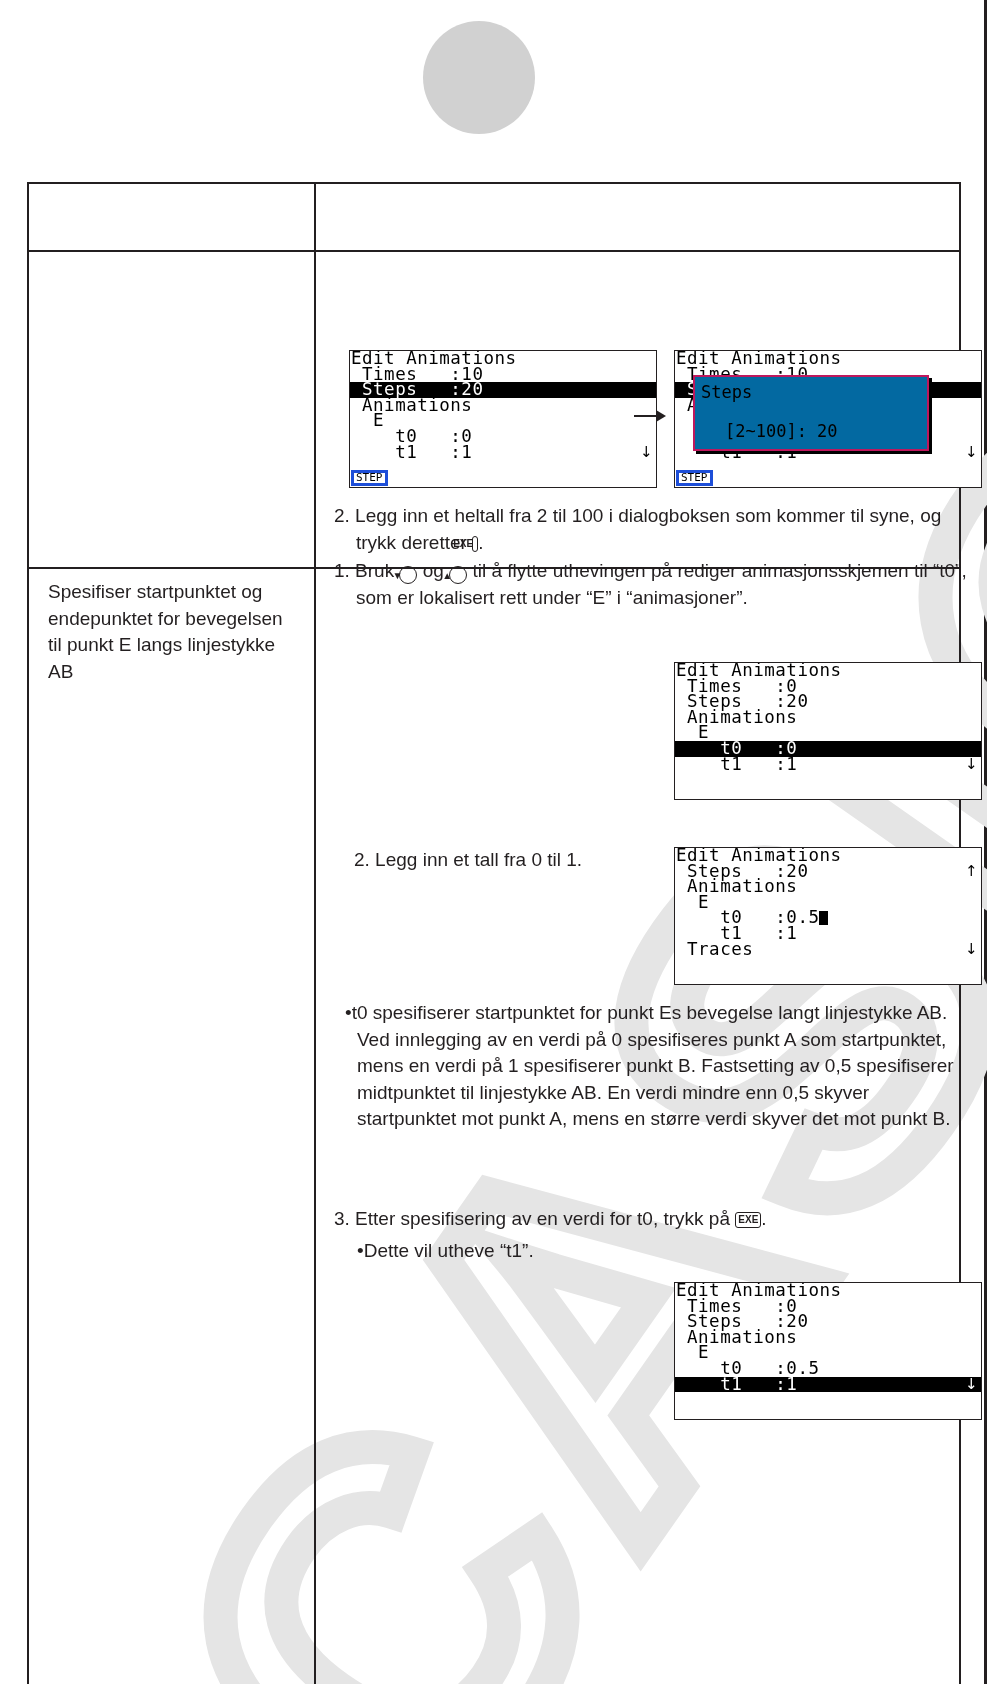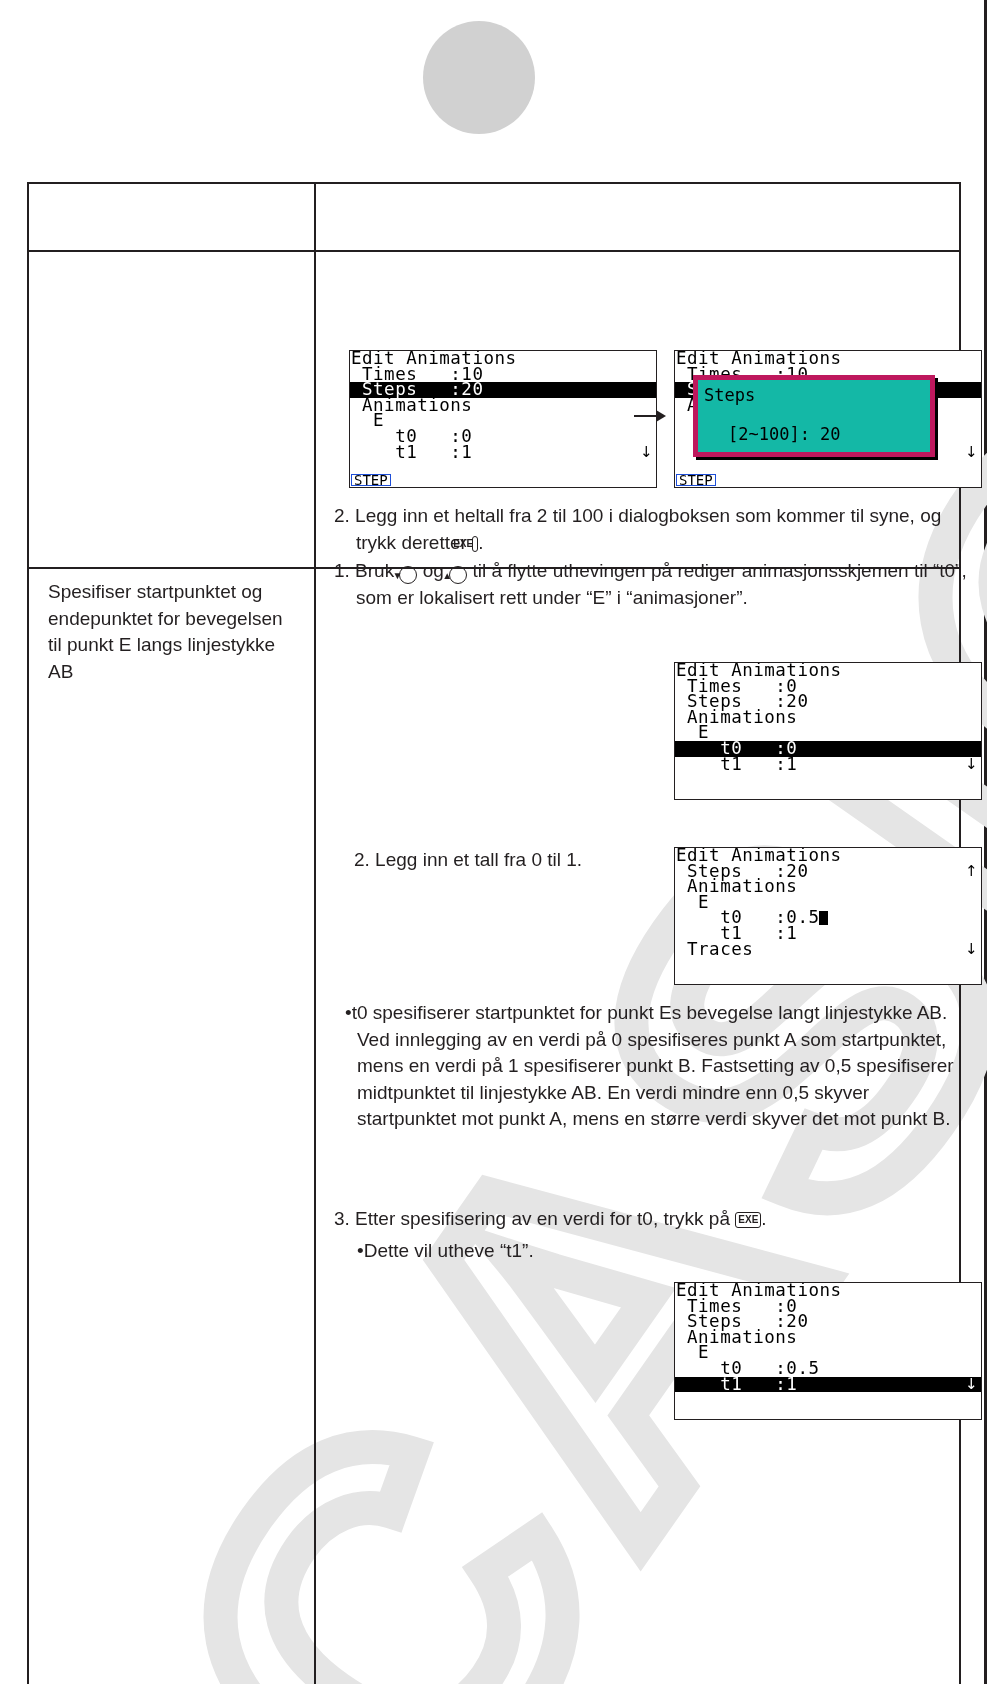--- a/index.html
+++ b/index.html
@@ -21,24 +21,24 @@
 
   .txt { position:absolute; font-size:19px; line-height:26.5px; white-space:nowrap; z-index:2; }
   .hang { padding-left:22px; text-indent:-22px; white-space:normal; }
 
   .screen { position:absolute; width:308px; height:138px; border:1.5px solid #231f20; box-sizing:border-box;
             background:#fff; font-family:"DejaVu Sans Mono", monospace; font-size:17.5px; line-height:15.6px;
             color:#000; overflow:hidden; z-index:2; }
   .screen .ln { position:relative; height:15.6px; white-space:pre; padding-left:1px; letter-spacing:0.5px; }
   .screen .hl { background:#000; color:#fff; }
   .screen .arr { position:absolute; right:3px; top:0; font-family:"DejaVu Sans", sans-serif; font-size:15px; }
-  .screen .fkey { position:absolute; left:1px; bottom:1px; font-size:14px; line-height:10px; border:1px solid #1d4ed8; padding:0 2px; font-family:"DejaVu Sans Mono", monospace; }
+  .screen .fkey { position:absolute; left:1px; bottom:1px; font-size:11px; line-height:10px; border:3px solid #1d4ed8; padding:0 2px; font-family:"DejaVu Sans Mono", monospace; }
   .screen .cursor { display:inline-block; width:9px; height:14px; background:#000; vertical-align:-2px; }
 
-  .popup { position:absolute; left:18px; top:24px; width:232px; height:72px; background:#14b8a6; border:5px solid #be185d;
+  .popup { position:absolute; left:18px; top:24px; width:232px; height:72px; background:#0369a1; border:2px solid #be185d;
            box-shadow:3px 3px 0 #000; font-family:"DejaVu Sans Mono", monospace; font-size:17px; }
   .popup .p1 { position:absolute; left:6px; top:8px; }
   .popup .p2 { position:absolute; left:30px; top:47px; }
 
   .arrow-right { position:absolute; left:634px; top:415px; width:30px; height:2px; background:#231f20; z-index:2; }
   .arrow-right::after { content:""; position:absolute; right:-2px; top:-5px; border-left:10px solid #231f20; border-top:6px solid transparent; border-bottom:6px solid transparent; }
 
   .key { display:inline-block; border:1.3px solid #231f20; border-radius:3px; font-size:10px; line-height:14px; padding:0 2px; vertical-align:2px; font-weight:bold; }
   .circkey { display:inline-block; width:18px; height:18px; border:1.5px solid #231f20; border-radius:50%; text-align:center; font-size:10px; line-height:18px; vertical-align:-2px; box-sizing:border-box; }
 </style>

